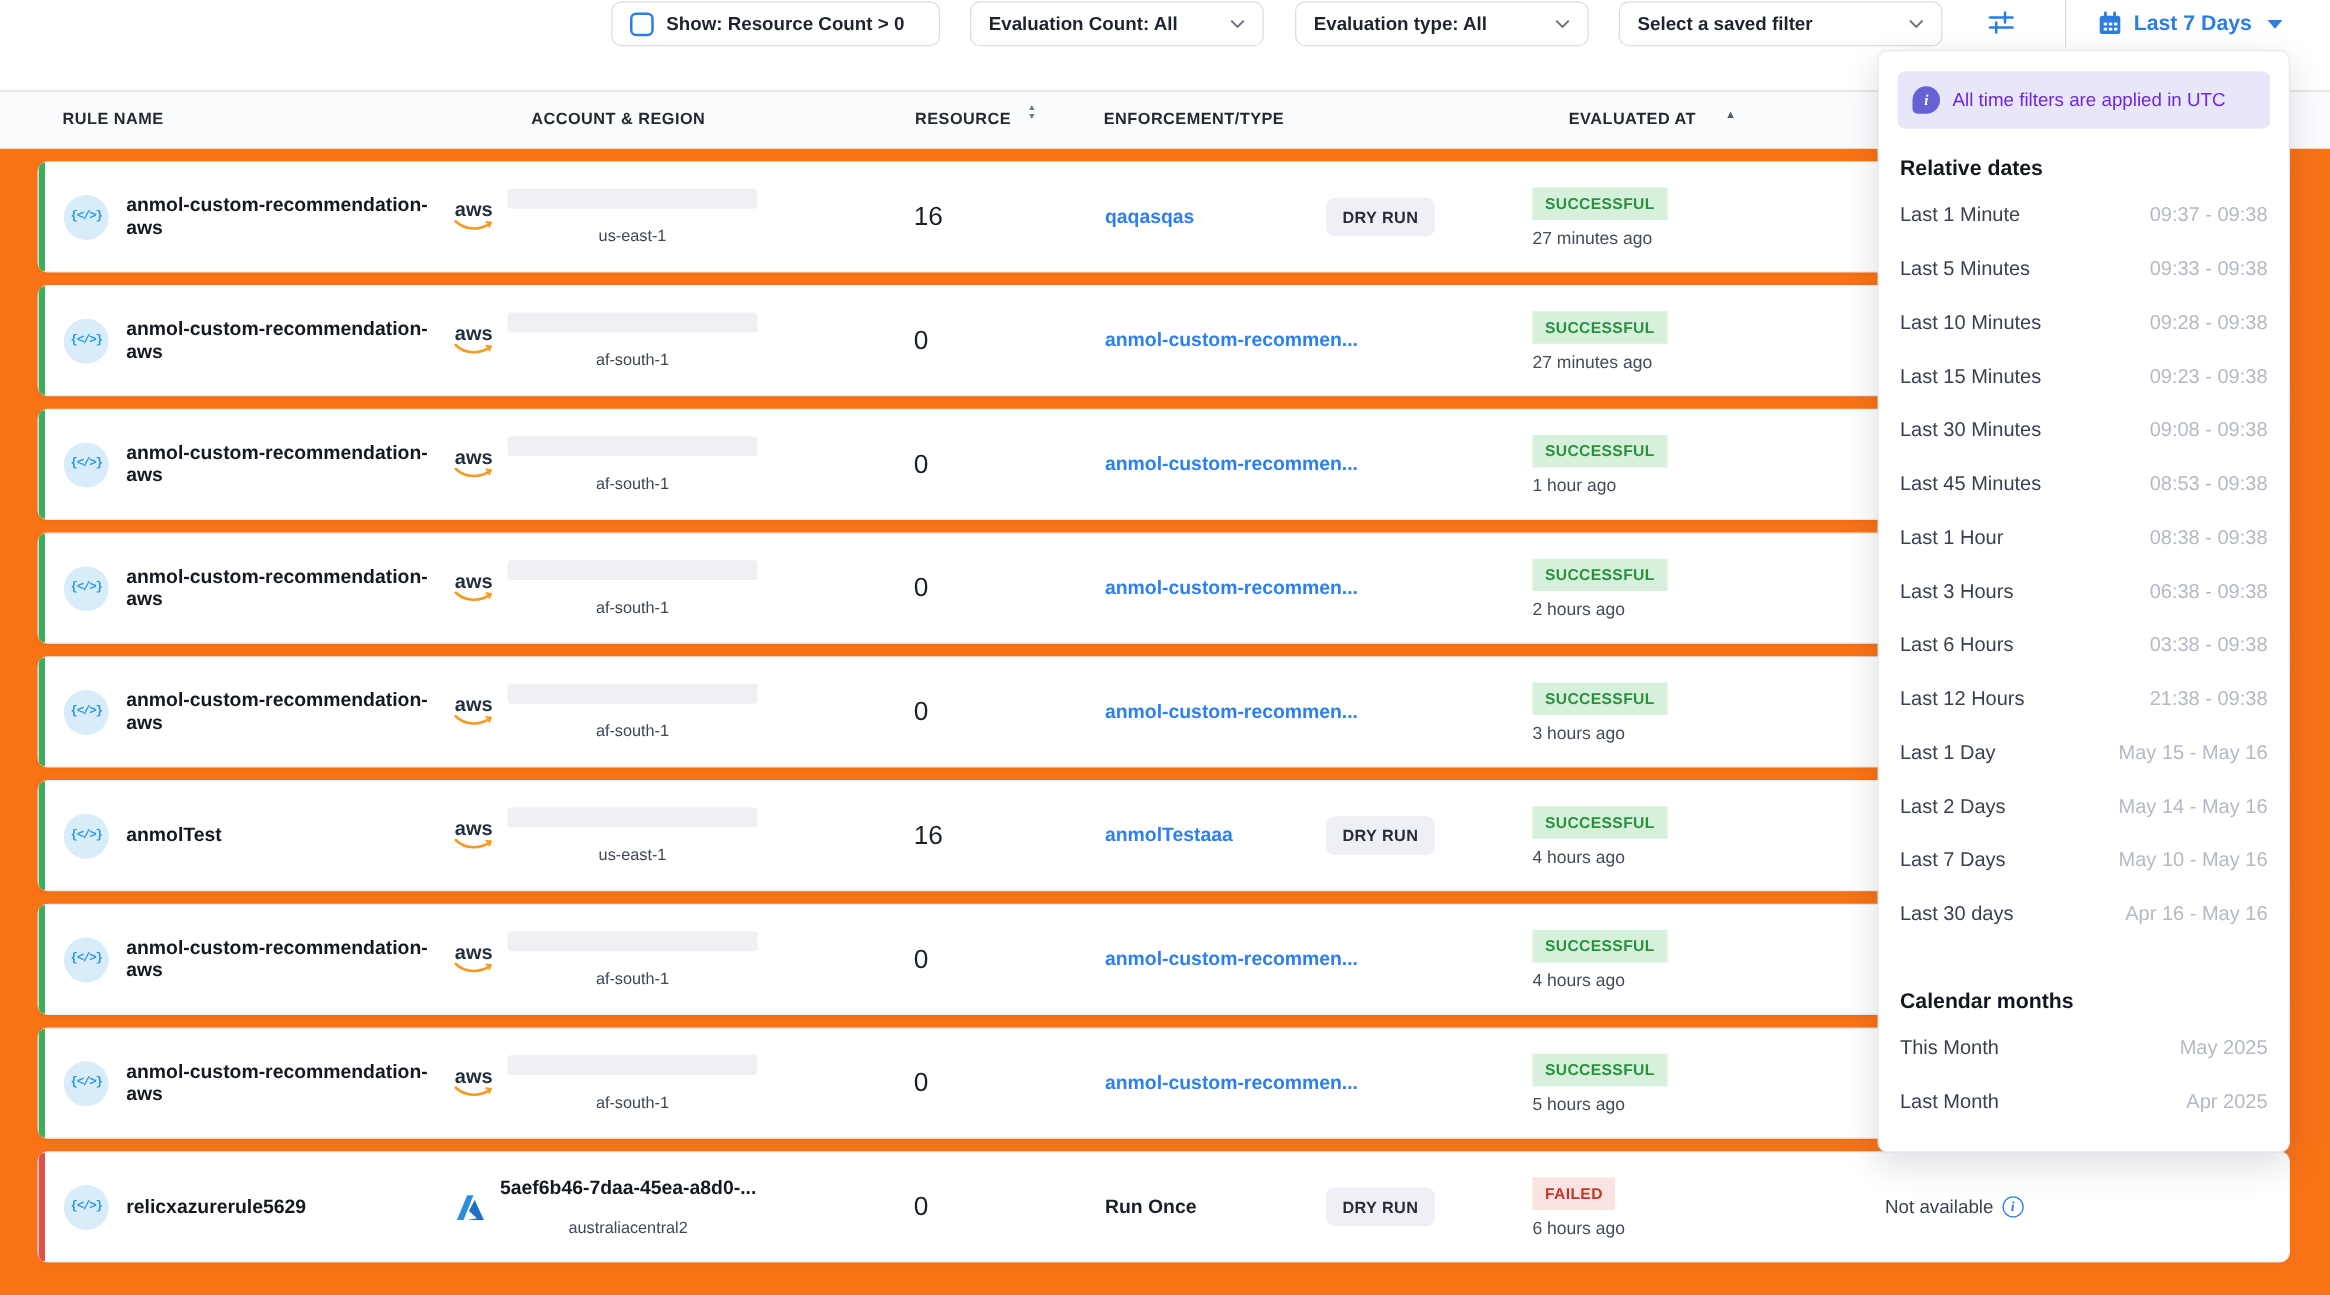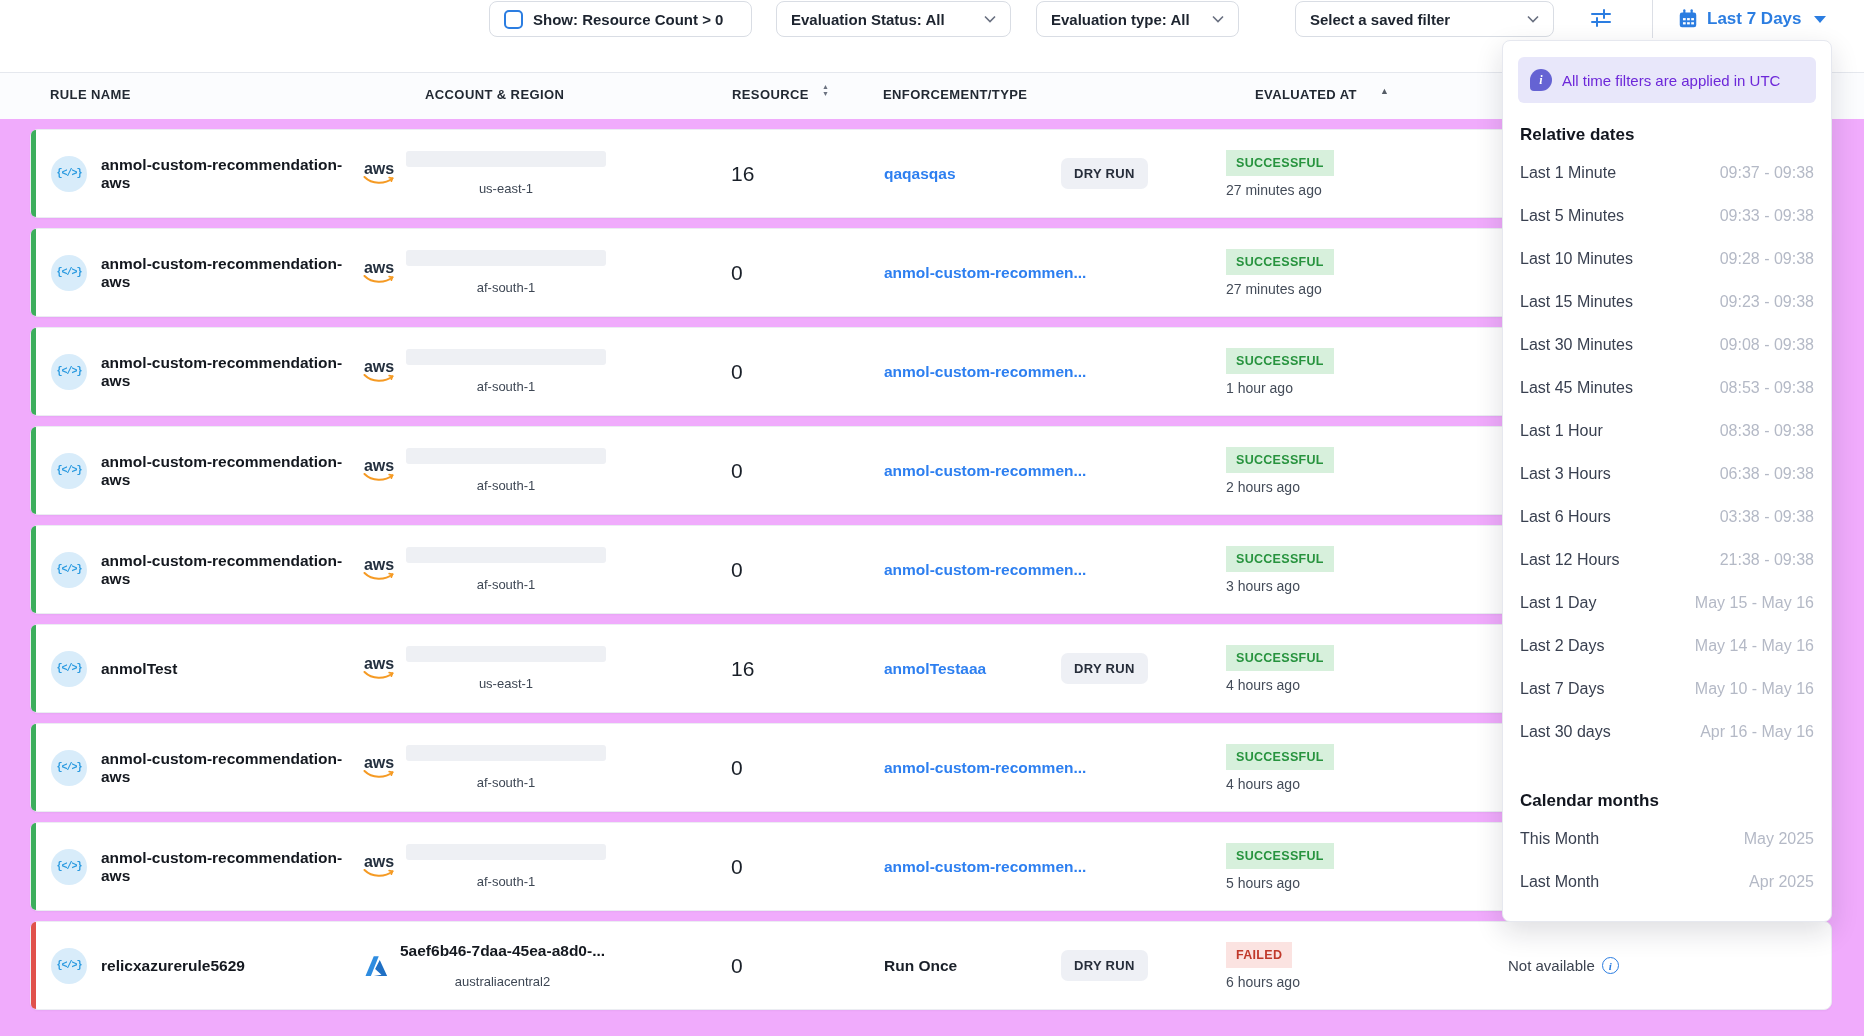--- a/index.html
+++ b/index.html
@@ -7,35 +7,35 @@
     font-family:"Liberation Sans", sans-serif; }
   .stage { position:relative; width:1864px; height:1036px; }
 
   
   .toolbar { position:absolute; top:0; left:0; width:1864px; height:72px; background:#fff; z-index:5; }
   .tb-btn { position:absolute; top:1px; height:36px; background:#fff; border:1px solid #d9dde4;
     border-radius:8px; display:flex; align-items:center; gap:10px; padding:0 14px;
     font-size:15px; font-weight:600; color:#1d242f; cursor:pointer; }
   .tb-check { left:489px; width:263px; }
   .tb-status { left:776px; width:235px; justify-content:space-between; }
-  .tb-type { left:1036px; width:203px; justify-content:space-between; }
+  .tb-type { left:1036px; width:235px; justify-content:space-between; }
   .tb-saved { left:1295px; width:259px; justify-content:space-between; }
   .checkbox { width:19px; height:19px; border:2px solid #2b7de1; border-radius:5px; background:#fff; flex:0 0 auto; }
   .chev { width:12px; height:8px; flex:0 0 auto; }
   .sliders-btn { position:absolute; left:1586px; top:6px; width:30px; height:26px; border:none; background:transparent; cursor:pointer; }
   .tb-sep { position:absolute; left:1652px; top:0; width:1px; height:38px; background:#dcdfe6; }
   .date-btn { position:absolute; left:1677px; top:4px; height:30px; display:flex; align-items:center; gap:8px;
     background:transparent; border:none; cursor:pointer; color:#2b7de1; font-size:17px; font-weight:700;
     font-family:"Liberation Sans", sans-serif; }
   .caret-down { width:0; height:0; border-left:6px solid transparent; border-right:6px solid transparent;
     border-top:7px solid #2b7de1; margin-left:4px; }
 
   
   .table-zone { position:absolute; top:72px; left:0; width:1864px; height:964px;
-    background:#f0abfc; border-top:1px solid #e5e8ee; }
+    background:#f97316; border-top:1px solid #e5e8ee; }
   .thead { position:absolute; top:0; left:0; width:1864px; height:46px; background:#fbfcfe; }
   .th { position:absolute; top:14px; font-size:13px; font-weight:700; letter-spacing:.4px; color:#222933; }
   .th-rule { left:50px; } .th-account { left:425px; } .th-resource { left:732px; }
   .th-enforcement { left:883px; } .th-evaluated { left:1255px; }
   .sort-both { position:absolute; left:822px; top:10px; display:flex; flex-direction:column; line-height:7px;
     font-size:7px; color:#6b7280; cursor:pointer; }
   .sort-asc { position:absolute; left:1380px; top:13px; font-size:9px; color:#555c66; cursor:pointer; }
 
   .rows { position:absolute; top:46px; left:0; width:1864px; }
   .row-card { position:relative; margin:10px 0 0 30px; width:1802px; height:89px; background:#fff;
@@ -102,21 +102,21 @@
 
 <div class="stage">
 
   <div class="toolbar">
     <button class="tb-btn tb-check">
       <span class="checkbox"></span>
       <span>Show: Resource Count &gt; 0</span>
     </button>
 
     <button class="tb-btn tb-status">
-      <span>Evaluation Status: All</span>
+      <span>Evaluation Count: All</span>
       <svg class="chev" viewBox="0 0 12 8">
           <polyline points="1,1.5 6,6.5 11,1.5" fill="none" stroke="#697080" stroke-width="1.6"></polyline>
         </svg>
     </button>
 
     <button class="tb-btn tb-type">
       <span>Evaluation type: All</span>
       <svg class="chev" viewBox="0 0 12 8">
           <polyline points="1,1.5 6,6.5 11,1.5" fill="none" stroke="#697080" stroke-width="1.6"></polyline>
         </svg>

